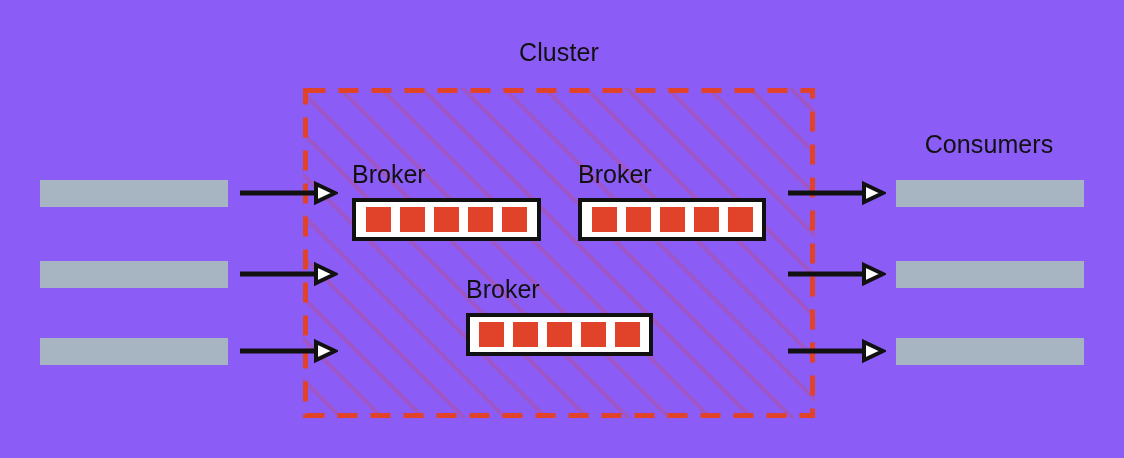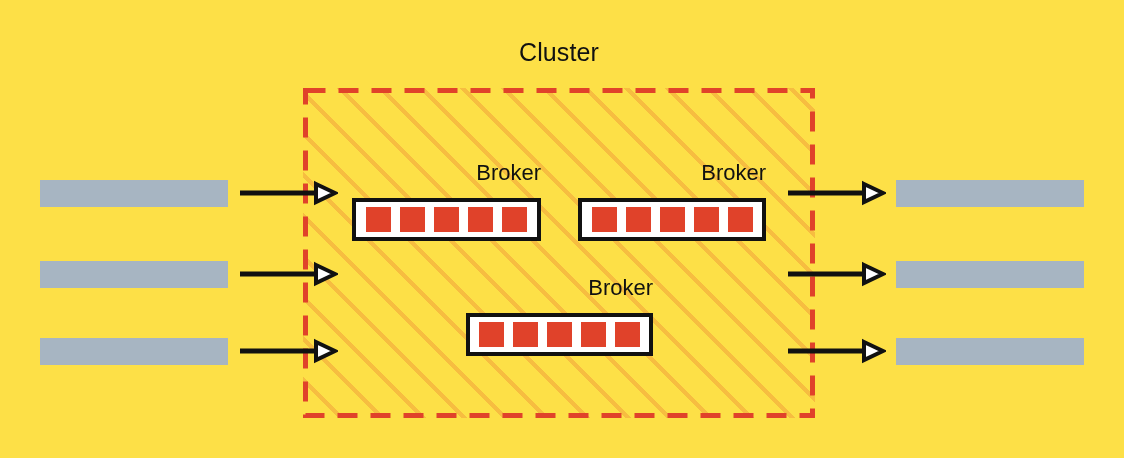--- a/index.html
+++ b/index.html
@@ -7,21 +7,21 @@
     padding: 0;
     background: #ffffff;
   }
   body {
     font-family: "Liberation Sans", sans-serif;
   }
   #canvas {
     position: relative;
     width: 1124px;
     height: 458px;
-    background: #fde047;
+    background: #8b5cf6;
     overflow: hidden;
   }
 
   
   .section-label {
     position: absolute;
     font-family: "Liberation Sans", sans-serif;
     font-size: 25px;
     font-weight: 500;
     color: #111111;
@@ -69,23 +69,23 @@
 
   
   .broker {
     position: absolute;
   }
   .broker-label {
     position: absolute;
     left: 0;
     top: 0;
     width: 100%;
-    text-align: right;
+    text-align: left;
     font-family: "Liberation Sans", sans-serif;
-    font-size: 22px;
+    font-size: 25px;
     font-weight: 500;
     color: #111111;
     white-space: nowrap;
   }
   .broker-box {
     position: absolute;
     left: 0;
     top: 38px;
     width: 100%;
     height: 43px;
@@ -126,20 +126,21 @@
     <svg id="cluster-dashes" viewBox="0 0 512 330" preserveAspectRatio="none">
       <rect x="2.5" y="2.5" width="507" height="325" fill="none" stroke="#e0422a" stroke-width="5" stroke-dasharray="20 13"></rect>
     </svg>
   </div>
 
 
   <div class="client-bar" style="left:40px; top:180px;"></div>
   <div class="client-bar" style="left:40px; top:261px;"></div>
   <div class="client-bar" style="left:40px; top:338px;"></div>
 
+  <div id="consumers-label" class="section-label">Consumers</div>
 
   <div class="client-bar" style="left:896px; top:180px;"></div>
   <div class="client-bar" style="left:896px; top:261px;"></div>
   <div class="client-bar" style="left:896px; top:338px;"></div>
 
   <svg class="arrow" style="left:240px; top:180px; width:98px;" viewBox="0 0 98 26">
     <line x1="0" y1="13" x2="78" y2="13" stroke="#111111" stroke-width="5"></line>
     <path d="M 76 4 L 95 13 L 76 22 Z" fill="#ffffff" stroke="#111111" stroke-width="4" stroke-linejoin="miter"></path>
   </svg>
   <svg class="arrow" style="left:240px; top:261px; width:98px;" viewBox="0 0 98 26">

